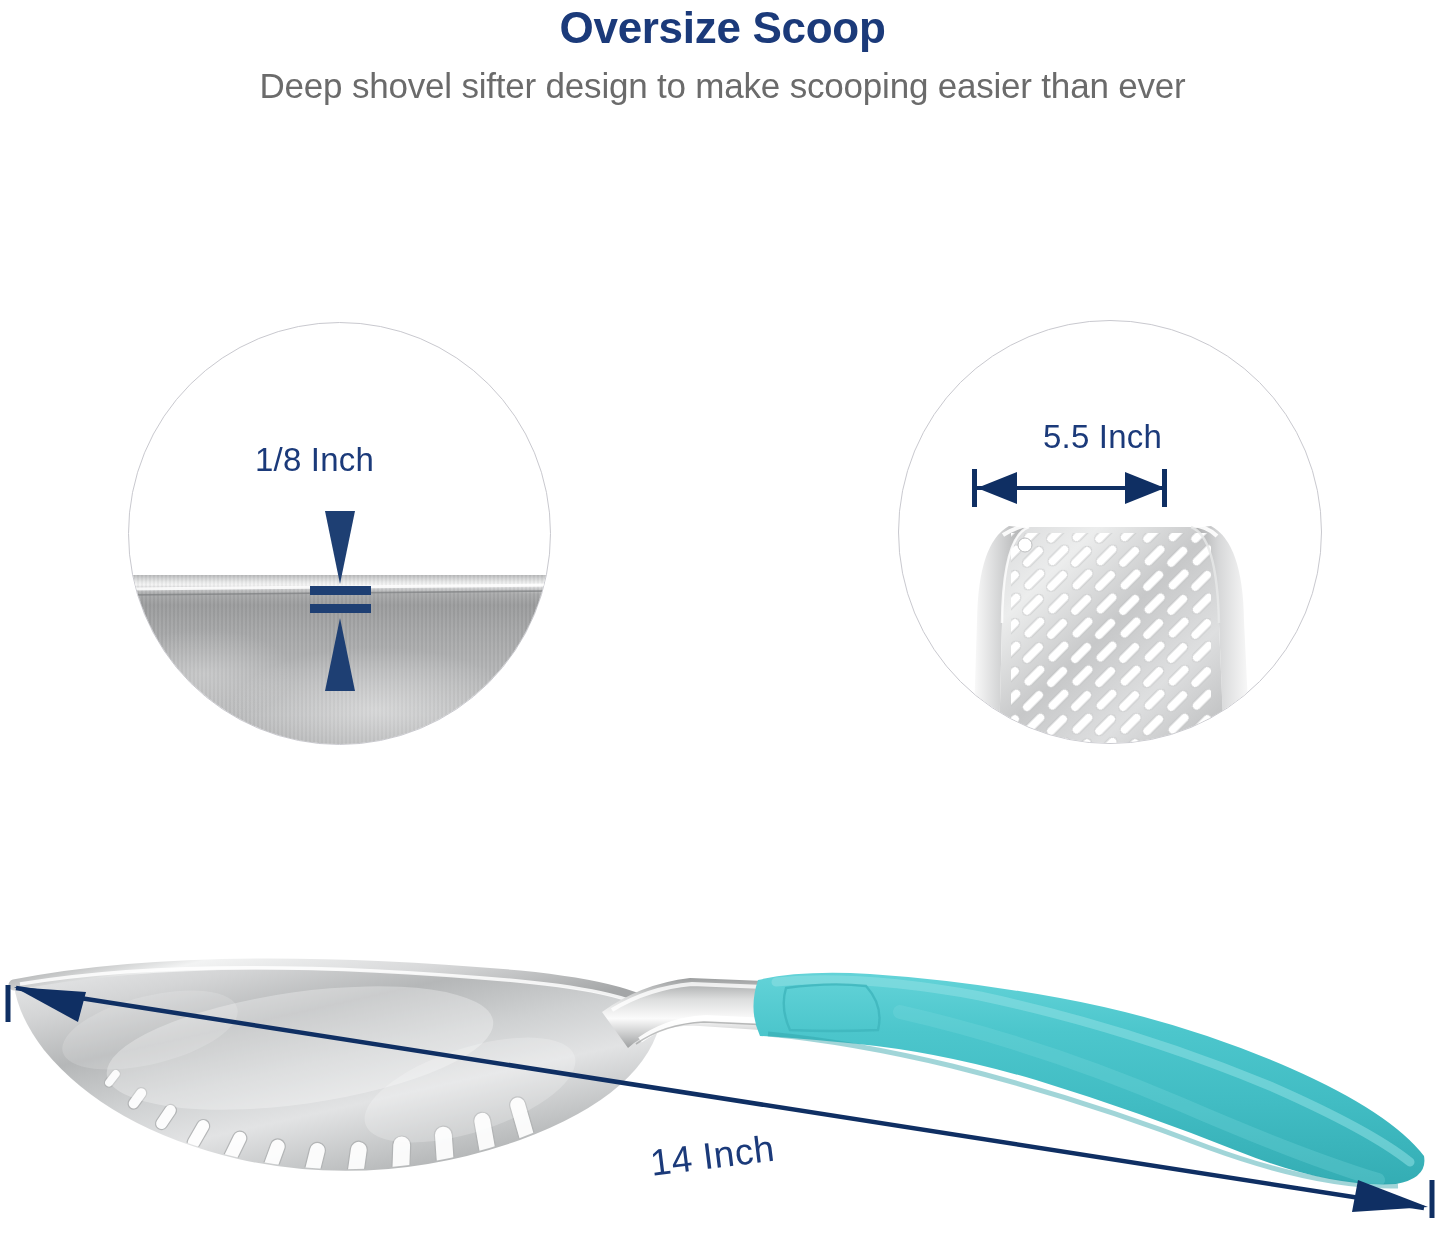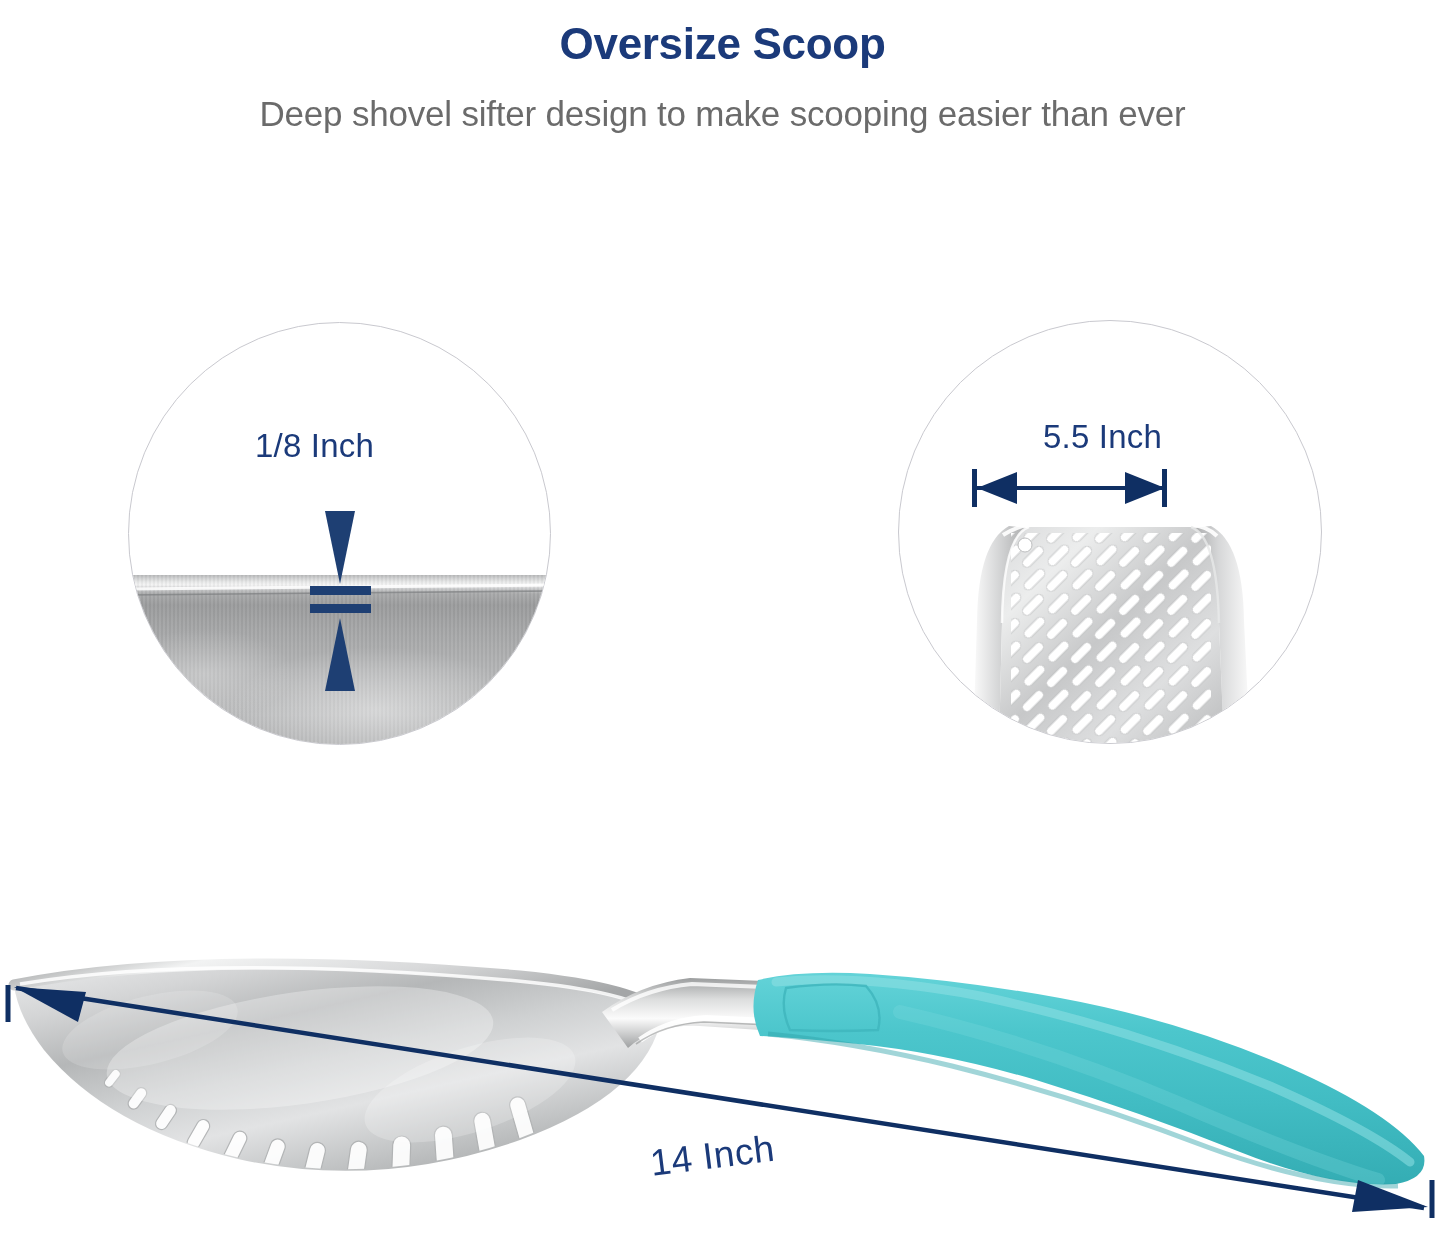--- a/index.html
+++ b/index.html
@@ -19,30 +19,30 @@
   
   #header {
     position: absolute;
     left: 0;
     top: 0;
     width: 1445px;
     text-align: center;
   }
   #title {
     margin: 0;
-    padding-top: 20px;
+    padding-top: 4px;
     font-size: 44px;
     font-weight: 700;
     letter-spacing: -0.3px;
     color: #1b3a7a;
     font-family: "Liberation Sans", sans-serif;
     line-height: 1.1;
   }
   #subtitle {
-    margin: 12px;
+    margin: 0;
     padding-top: 14px;
     font-size: 35px;
     font-weight: 400;
     color: #6b6b6b;
     letter-spacing: -0.2px;
     line-height: 1.15;
   }
 
   
   .callout {
@@ -92,21 +92,21 @@
     content: "";
     position: absolute;
     inset: 0;
     background:
       radial-gradient(ellipse 210px 90px at 58% 75%, rgba(255,255,255,0.40), rgba(255,255,255,0) 70%),
       radial-gradient(ellipse 120px 60px at 18% 55%, rgba(255,255,255,0.25), rgba(255,255,255,0) 75%),
       repeating-linear-gradient(to right,
         rgba(255,255,255,0.045) 0px, rgba(255,255,255,0.045) 2px,
         rgba(0,0,0,0.035) 2px, rgba(0,0,0,0.035) 4px);
   }
-  #thickness-label { left: 126px; top: 104px; }
+  #thickness-label { left: 126px; top: 118px; }
 
   .tri-down {
     position: absolute;
     width: 0; height: 0;
     border-left: 15px solid transparent;
     border-right: 15px solid transparent;
     border-top: 73px solid #1e3f73;
   }
   .tri-up {
     position: absolute;

